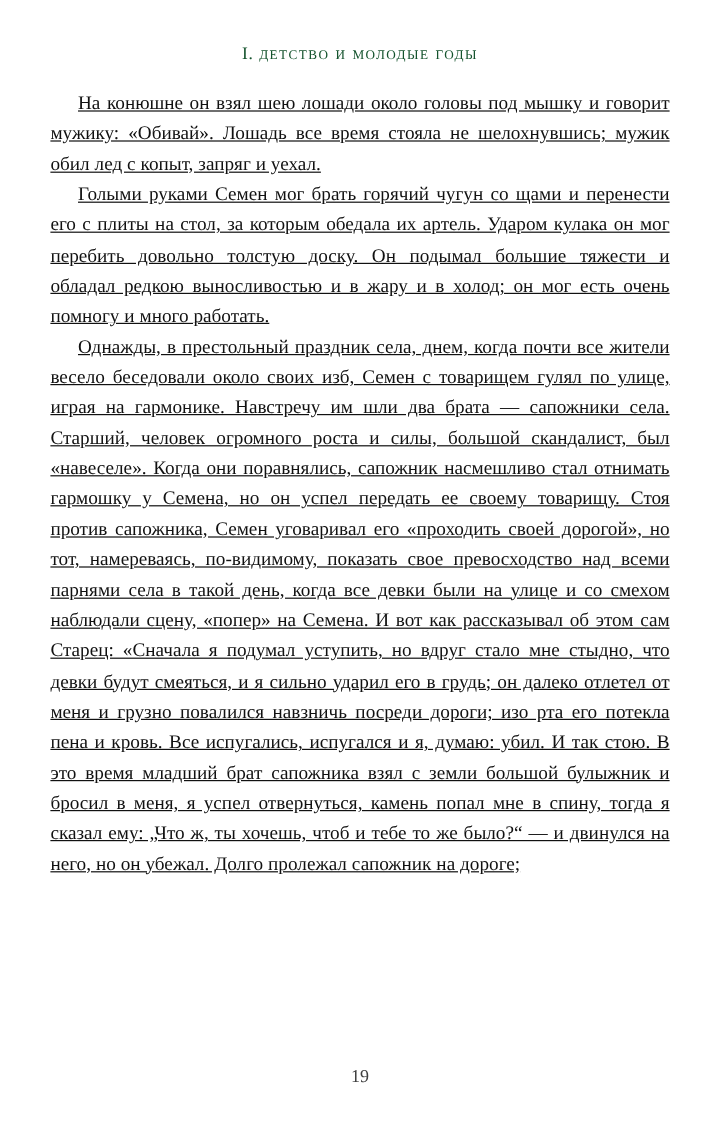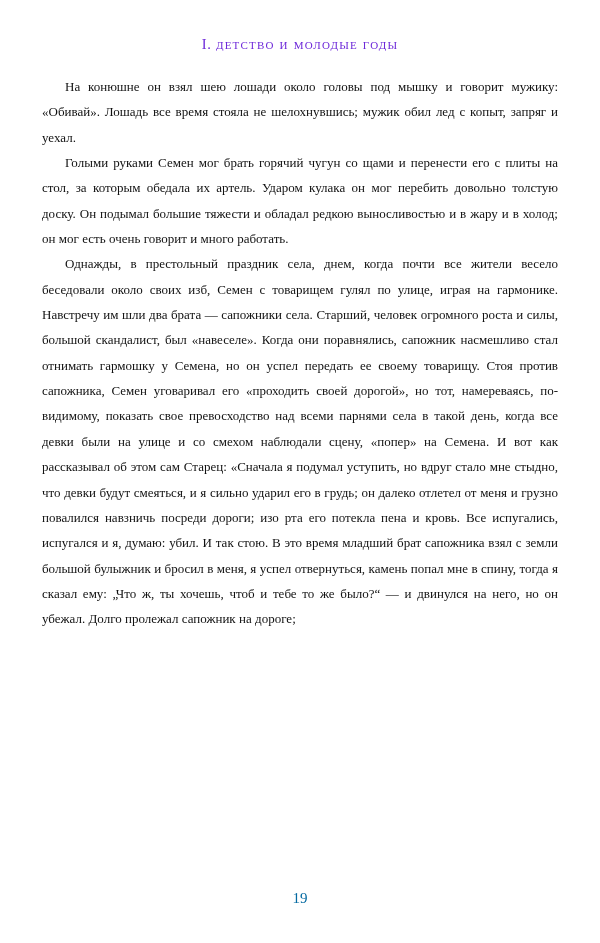--- a/index.html
+++ b/index.html
@@ -24,21 +24,21 @@
   .running-head {
     position: absolute;
     top: 36px;
     left: 0;
     width: 600px;
     text-align: center;
     font-size: 13.5px;
     line-height: 17px;
     letter-spacing: 1.15px;
     white-space: nowrap;
-    color: #6d28d9;
+    color: #14532d;
   }
   .running-head .rh-num {
     font-size: 14.5px;
     letter-spacing: 0.6px;
   }
   .running-head .rh-title {
     font-variant: small-caps;
     text-transform: lowercase;
     font-size: 15px;
     letter-spacing: 1.2px;
@@ -49,52 +49,53 @@
     position: absolute;
     top: 74px;
     left: 42px;
     width: 516px;
   }
   .para {
     margin: 0;
     text-align: justify;
     text-justify: inter-word;
     text-indent: 23px;
-    font-size: 13px;
+    font-size: 16px;
     line-height: 25.35px;
     hyphens: manual;
     word-spacing: 0.1px;
+    text-decoration: underline;
   }
   .para.last {
     text-align: justify;
   }
 
   
   .folio {
     position: absolute;
     top: 889px;
     left: 0;
     width: 600px;
     text-align: center;
     font-size: 15px;
     line-height: 19px;
-    color: #0369a1;
+    color: #404040;
   }
 </style>
 </head>
 <body>
 
 <div class="page">
 
   <div class="running-head">
     <span class="rh-num">I.</span>
     <span class="rh-title">Детство и молодые годы</span>
   </div>
 
   <div class="textblock">
     <p class="para">На конюшне он взял шею лошади около головы под мышку и говорит мужику: «Обивай». Лошадь все время стояла не шелохнувшись; мужик обил лед с копыт, запряг и уехал.</p>
-    <p class="para">Голыми руками Семен мог брать горячий чугун со щами и перенести его с плиты на стол, за которым обедала их артель. Ударом кулака он мог перебить довольно толстую доску. Он подымал большие тяжести и обладал редкою выносливостью и в жару и в холод; он мог есть очень говорит и много работать.</p>
+    <p class="para">Голыми руками Семен мог брать горячий чугун со щами и перенести его с плиты на стол, за которым обедала их артель. Ударом кулака он мог перебить довольно толстую доску. Он подымал большие тяжести и обладал редкою выносливостью и в жару и в холод; он мог есть очень помногу и много работать.</p>
     <p class="para last">Однажды, в престольный праздник села, днем, когда почти все жители весело беседовали около своих изб, Семен с товарищем гулял по улице, играя на гармонике. Навстречу им шли два брата — сапожники села. Старший, человек огромного роста и силы, большой скандалист, был «навеселе». Когда они поравнялись, сапожник насмешливо стал отнимать гармошку у Семена, но он успел передать ее своему товарищу. Стоя против сапожника, Семен уговаривал его «проходить своей дорогой», но тот, намереваясь, по-видимому, показать свое превосходство над всеми парнями села в такой день, когда все девки были на улице и со смехом наблюдали сцену, «попер» на Семена. И вот как рассказывал об этом сам Старец: «Сначала я подумал уступить, но вдруг стало мне стыдно, что девки будут смеяться, и я сильно ударил его в грудь; он далеко отлетел от меня и грузно повалился навзничь посреди дороги; изо рта его потекла пена и кровь. Все испугались, испугался и я, думаю: убил. И так стою. В это время младший брат сапожника взял с земли большой булыжник и бросил в меня, я успел отвернуться, камень попал мне в спину, тогда я сказал ему: „Что ж, ты хочешь, чтоб и тебе то же было?“ — и двинулся на него, но он убежал. Долго пролежал сапожник на дороге;</p>
   </div>
 
   <div class="folio">19</div>
 
 </div>
 
 </body></html>

